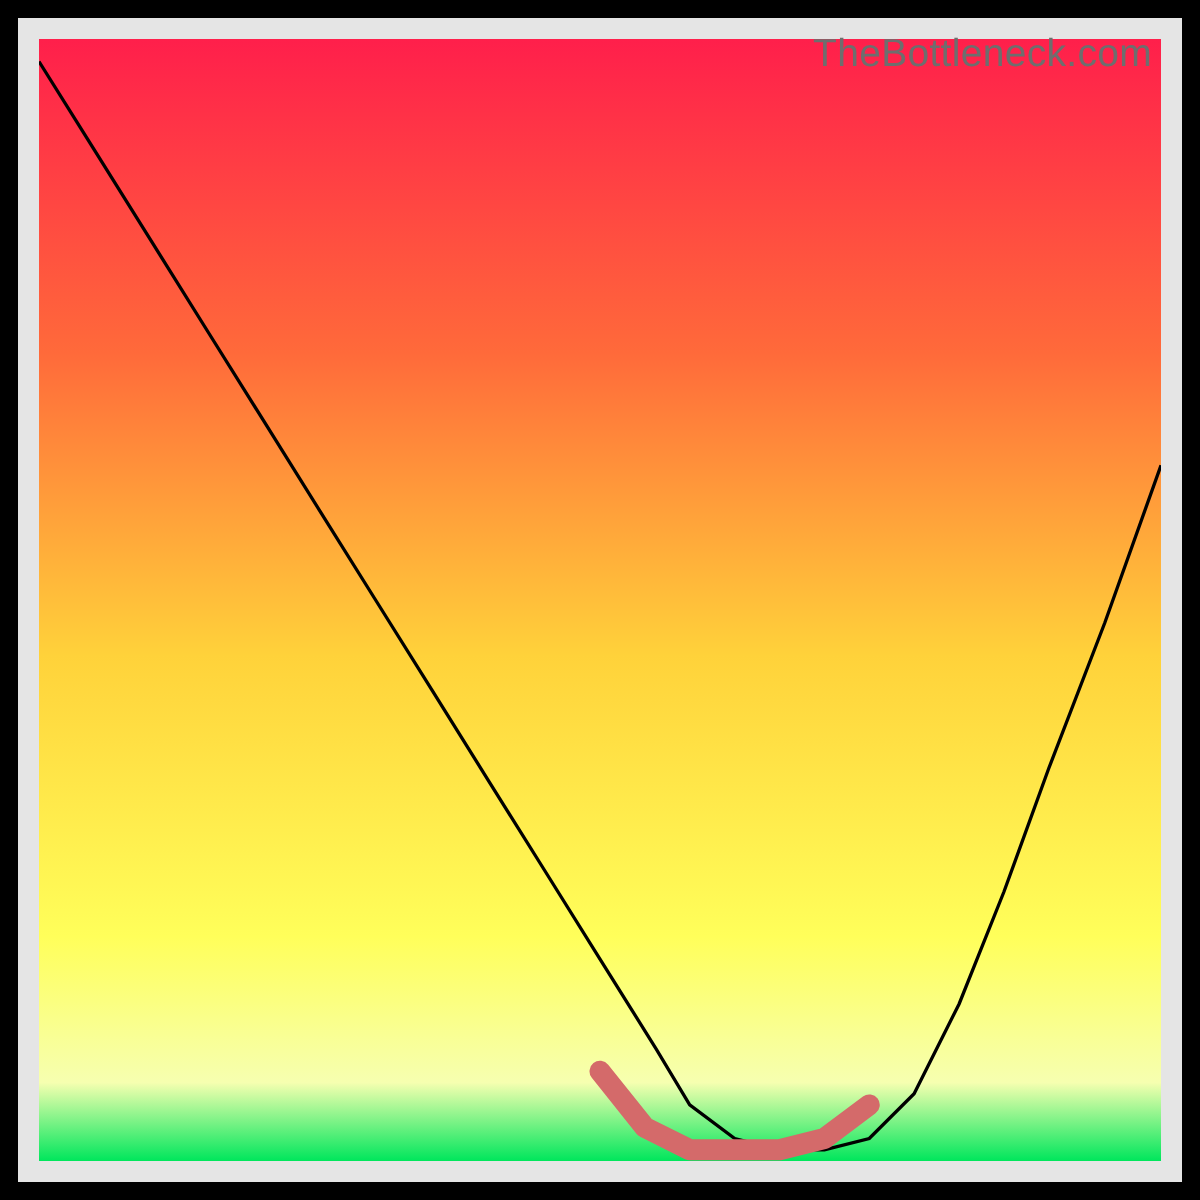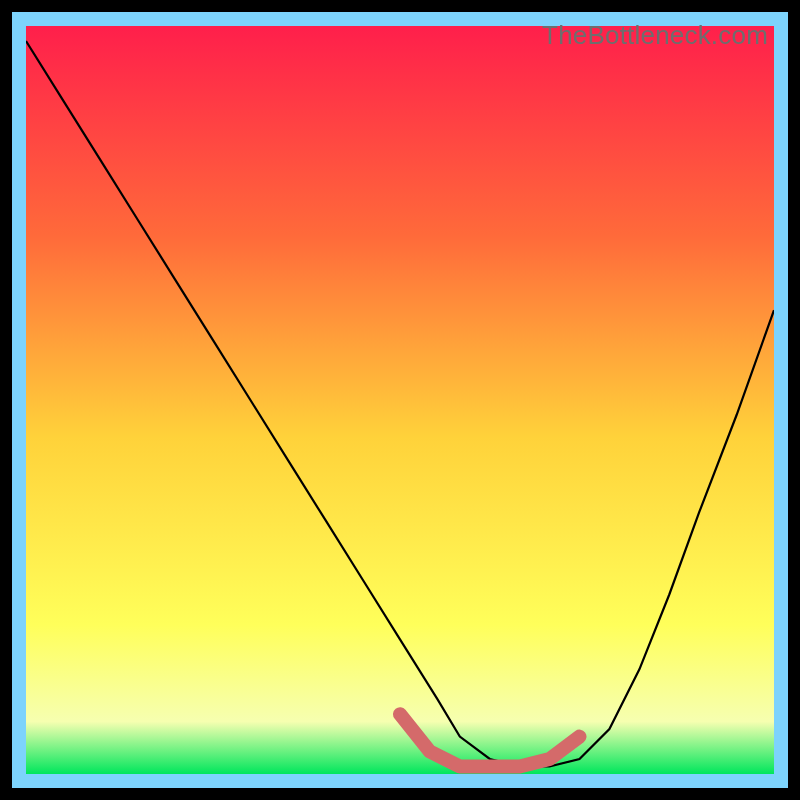--- a/index.html
+++ b/index.html
@@ -10,21 +10,21 @@
     background: #000;
     overflow: hidden;
     font-family: Arial, Helvetica, sans-serif;
   }
   .frame {
     position: absolute;
     left: 12px;
     top: 12px;
     width: 776px;
     height: 776px;
-    background: #7dd3fc;
+    background: #e5e5e5;
   }
   .plot {
     position: absolute;
     left: 14px;
     top: 14px;
     width: 748px;
     height: 748px;
     overflow: hidden;
   }
   .watermark {

